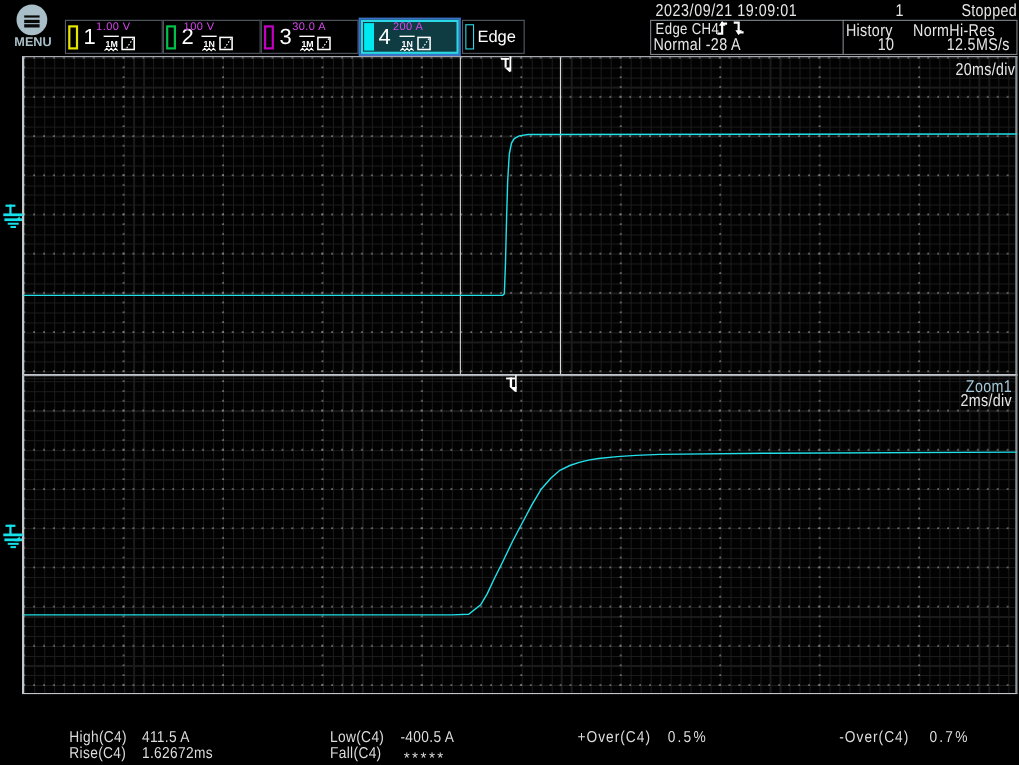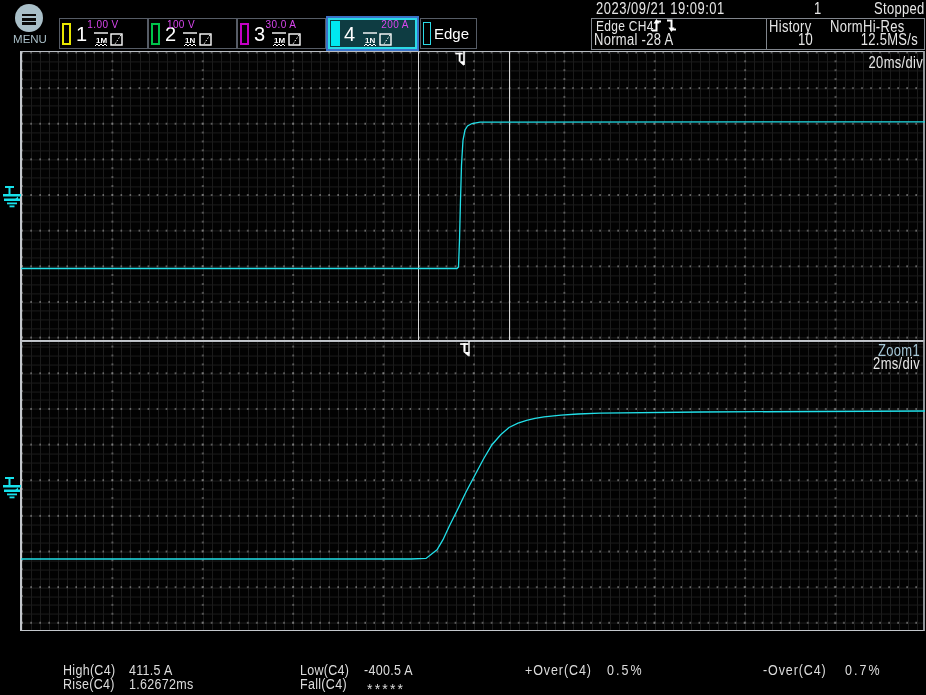--- a/index.html
+++ b/index.html
@@ -26,42 +26,42 @@
 .meas{position:absolute;font-size:12.5px;color:#dcdcdc;white-space:pre;transform:scaleY(1.15);transform-origin:0 0;font-weight:normal;letter-spacing:0.3px;}
 svg{display:block}
 </style>
 </head>
 <body>
 
 <div class="abs" style="left:15px;top:4px;width:28px;height:28px;border-radius:50%;background:#a9bfc8;"></div>
 <div class="abs" style="left:22px;top:13.6px;width:14px;height:2.7px;background:#0a0a0a;"></div>
 <div class="abs" style="left:22px;top:17.9px;width:14px;height:2.7px;background:#0a0a0a;"></div>
 <div class="abs" style="left:22px;top:22.2px;width:14px;height:2.7px;background:#0a0a0a;"></div>
-<div class="abs" style="left:7px;top:33px;width:46px;text-align:center;font-size:11.5px;font-weight:normal;color:#a9bfc8;">MENU</div>
+<div class="abs" style="left:7px;top:33px;width:46px;text-align:center;font-size:11.5px;font-weight:bold;color:#a9bfc8;">MENU</div>
 
 <div class="chbar" style="left:59px;width:89px;"></div>
 <div class="chrect" style="left:62px;border-color:#e8e600;"></div>
 <div class="chnum" style="left:76px;">1</div>
 <div class="chval" style="left:59px;">1.00 V</div>
 
 <div class="chbar" style="left:148px;width:89px;"></div>
 <div class="chrect" style="left:151px;border-color:#00c24a;"></div>
 <div class="chnum" style="left:165px;">2</div>
 <div class="chval" style="left:137px;">100 V</div>
 
 <div class="chbar" style="left:237px;width:89px;"></div>
 <div class="chrect" style="left:240px;border-color:#c400c4;"></div>
 <div class="chnum" style="left:254px;">3</div>
 <div class="chval" style="left:237px;">30.0 A</div>
 
 <div class="abs" style="left:326px;top:16px;width:93px;height:35px;border:2px solid #3a72c8;box-sizing:border-box;"></div>
 <div class="abs" style="left:328px;top:18px;width:89px;height:31px;border:2px solid #2bd9e6;box-sizing:border-box;background:#0e3c42;"></div>
 <div class="abs" style="left:331px;top:21px;width:9px;height:25px;background:#00e8f0;"></div>
 <div class="chnum" style="left:344px;">4</div>
-<div class="chval" style="left:327px;margin-left:24px;">200 A</div>
+<div class="chval" style="left:327px;">200 A</div>
 
 <div class="chbar" style="left:420px;width:57px;"></div>
 <div class="abs" style="left:423px;top:22px;width:8px;height:23px;border:1px solid #2bd9e6;box-sizing:border-box;"></div>
 <div class="abs" style="left:434px;top:24.5px;font-size:15px;color:#fff;font-weight:normal;">Edge</div>
 
 <svg class="abs" style="left:94px;top:32px;" width="32" height="16" viewBox="0 0 32 16">
   <line x1="0" y1="1" x2="14" y2="1" stroke="#fff" stroke-width="1.4"></line>
   <text x="2" y="11" fill="#fff" font-size="8" font-family="Liberation Sans">1M</text>
   <path d="M1 14 l2 -2 l2 2 l2 -2 l2 2 l2 -2 l2 2" stroke="#fff" stroke-width="1" fill="none"></path>
   <rect x="17" y="2" width="11" height="11" fill="none" stroke="#fff" stroke-width="1.4"></rect>

